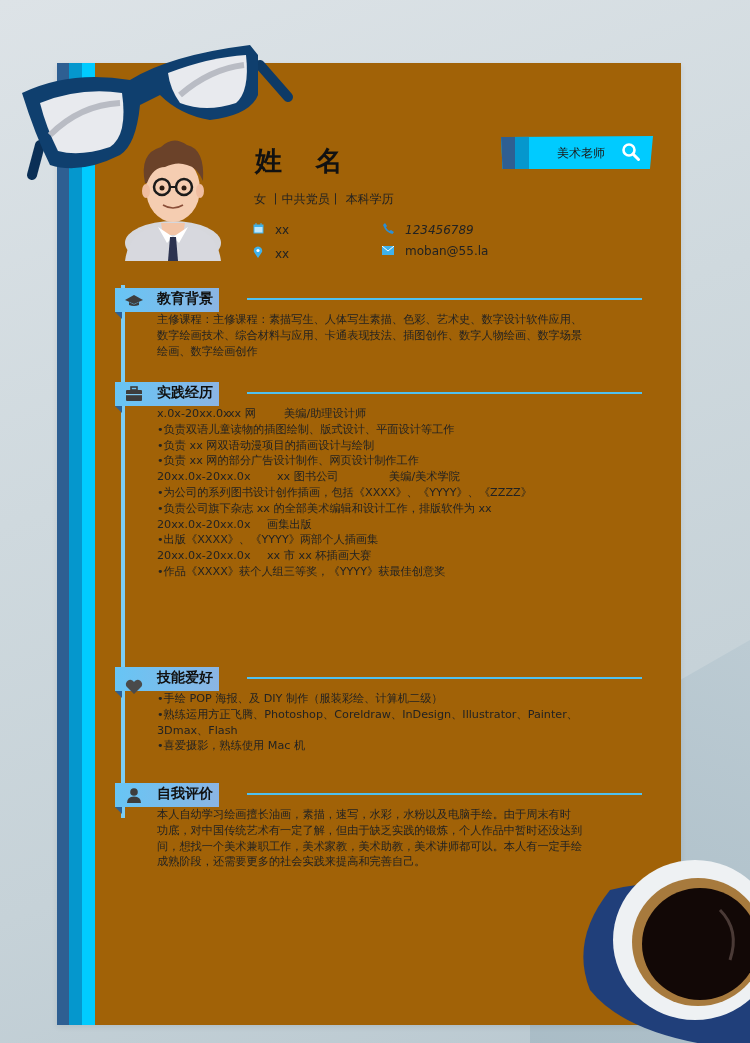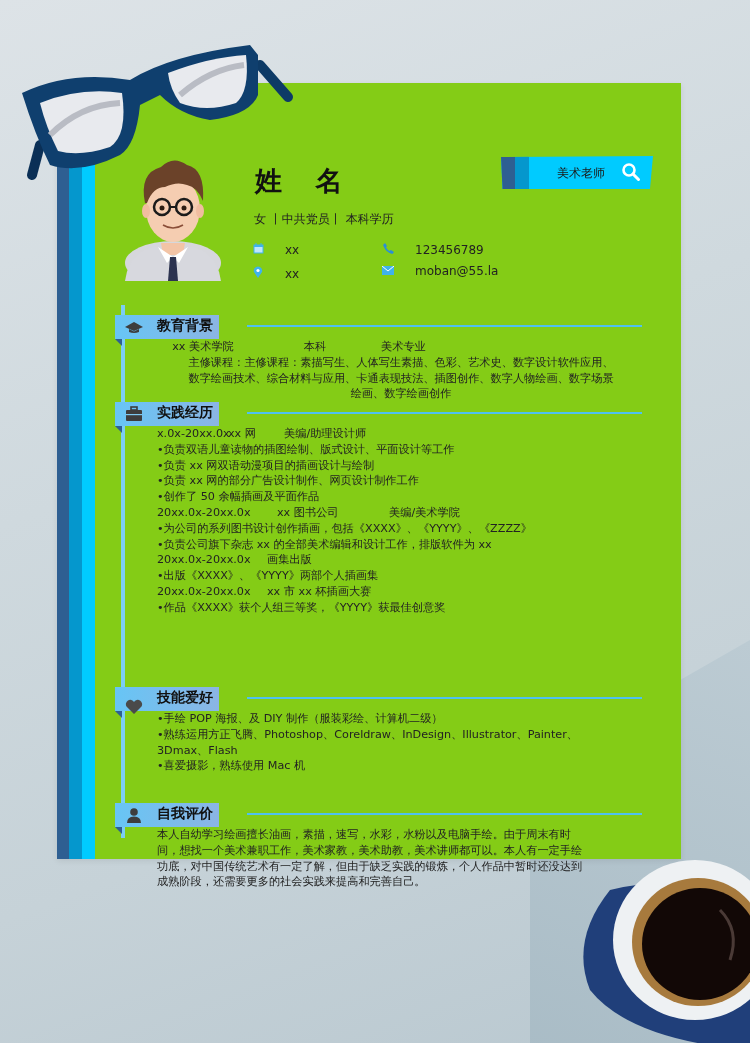--- a/index.html
+++ b/index.html
@@ -8,38 +8,37 @@
     background: linear-gradient(160deg, #dde3e7 0%, #cfd9de 40%, #c6d2d8 70%, #b9c8d0 100%);
     font-family: "DejaVu Sans", "Liberation Sans", sans-serif;
     color:#1b1b1b;
   }
   .bg-shape {
     position:absolute; right:0; top:640px; width:220px; height:420px;
     background: linear-gradient(200deg, #bccbd3 0%, #a9bcc6 100%);
     clip-path: polygon(100% 0, 100% 100%, 0 100%, 0 30%);
   }
   .page {
-    position:absolute; left:57px; top:63px; width:624px; height:776px;
-    background:#84cc16;
+    position:absolute; left:57px; top:63px; width:624px; height:962px;
+    background:#a16207;
     box-shadow: 0 2px 6px rgba(0,0,0,0.08);
-    margin-top: 20px;
   }
   .stripe { position:absolute; top:0; bottom:0; }
   .stripe.s1 { left:0; width:12px; background:#2e5f92; }
   .stripe.s2 { left:12px; width:13px; background:#0597cd; }
   .stripe.s3 { left:25px; width:13px; background:#00cbff; }
 
   .timeline { position:absolute; left:64px; top:222px; width:4px; height:533px; background:#7ccdf4; }
 
   
   .avatar { position:absolute; left:68px; top:68px; width:96px; height:130px; }
 
   .name { position:absolute; left:198px; top:80px; font-size:27px; font-weight:bold; letter-spacing:12px; color:#111; }
   .tags { position:absolute; left:197px; top:128px; font-size:12px; color:#222; }
-  .info { position:absolute; font-size:12px; color:#222; display:flex; align-items:center; gap:21px; }
+  .info { position:absolute; font-size:12px; color:#222; display:flex; align-items:center; gap:11px; }
   .info .ic { color:#2aa6e8; font-size:11px; width:12px; text-align:center; }
 
   .job-badge {
     position:absolute; left:444px; top:73px; width:152px; height:33px;
     background:#00cbff;
     clip-path: polygon(0 3%, 100% 0, 98% 100%, 1% 100%);
     text-decoration: underline;
   }
   .job-badge .b1 { position:absolute; left:0; top:0; width:14px; height:100%; background:#2e5f92; }
   .job-badge .b2 { position:absolute; left:14px; top:0; width:14px; height:100%; background:#0597cd; }
@@ -111,21 +110,21 @@
   </div>
   <div class="info" style="left:195px;top:183px;">
     <span class="ic">
       <svg width="10" height="12" viewBox="0 0 10 12">
           <path d="M5 12 L1 6 A4.2 4.2 0 1 1 9 6 Z" fill="#3fb2ec"></path>
           <circle cx="5" cy="4.5" r="1.6" fill="#fff"></circle>
         </svg>
     </span>
     <span>xx</span>
   </div>
-  <div class="info" style="left:325px;top:160px;">
+  <div class="info" style="left:325px;top:160px;font-style:italic;">
     <span class="ic">
       <svg width="11" height="11" viewBox="0 0 11 11">
           <path d="M2 0 L4 3 L3 4.5 Q4.5 7 6.5 8 L8 7 L11 9 L9.5 11 Q3 10 0 2 Z" fill="#2b8fd6"></path>
         </svg>
     </span>
     <span>123456789</span>
   </div>
   <div class="info" style="left:325px;top:181px;">
     <span class="ic">
       <svg width="12" height="9" viewBox="0 0 12 9">
@@ -139,36 +138,31 @@
   <div class="job-badge">
     <div class="b1"></div>
     <div class="b2"></div>
     <span class="label">美术老师</span>
     <svg class="search" viewBox="0 0 20 20">
       <circle cx="8" cy="8" r="5.5" fill="none" stroke="#fff" stroke-width="2.6"></circle>
       <line x1="12" y1="12" x2="17.5" y2="17.5" stroke="#fff" stroke-width="3" stroke-linecap="round"></line>
     </svg>
   </div>
 
-  <div class="section" style="top:232px;text-align:center;">
+  <div class="section" style="top:225px;">
     <div class="sec-head">
       <div class="fold"></div>
       <svg class="icon" viewBox="0 0 18 16">
         <path d="M9 3 L18 8 L9 12 L0 8 Z" fill="#3d3d3d"></path>
           <path d="M4 10 L4 13 Q9 15 14 13 L14 10 L9 12.5 Z" fill="#3d3d3d"></path>
       </svg>
       <span class="title">教育背景</span>
     </div>
     <div class="sec-line"></div>
     <div class="sec-body">
-      <div class="row">
-        <span style="width:92px">xx 美术学院</span>
-        <span style="width:132px">本科</span>
-        <span>美术专业</span>
-      </div>
       <div>主修课程：主修课程：素描写生、人体写生素描、色彩、艺术史、数字设计软件应用、</div>
       <div>数字绘画技术、综合材料与应用、卡通表现技法、插图创作、数字人物绘画、数字场景</div>
       <div>绘画、数字绘画创作</div>
     </div>
   </div>
 
   <div class="section" style="top:319px;">
     <div class="sec-head">
       <div class="fold"></div>
       <svg class="icon" viewBox="0 0 18 16">
@@ -181,21 +175,20 @@
     <div class="sec-line"></div>
     <div class="sec-body">
       <div class="row">
           <span style="width:71px">x.0x-20xx.0x</span>
           <span style="width:56px">xx 网</span>
           <span>美编/助理设计师</span>
         </div>
       <div>•负责双语儿童读物的插图绘制、版式设计、平面设计等工作</div>
       <div>•负责 xx 网双语动漫项目的插画设计与绘制</div>
       <div>•负责 xx 网的部分广告设计制作、网页设计制作工作</div>
-      <div>•创作了 50 余幅插画及平面作品</div>
       <div class="row">
           <span style="width:120px">20xx.0x-20xx.0x</span>
           <span style="width:112px">xx 图书公司</span>
           <span>美编/美术学院</span>
         </div>
       <div>•为公司的系列图书设计创作插画，包括《XXXX》、《YYYY》、《ZZZZ》</div>
       <div>•负责公司旗下杂志 xx 的全部美术编辑和设计工作，排版软件为 xx</div>
       <div class="row">
           <span style="width:110px">20xx.0x-20xx.0x</span>
           <span>画集出版</span>
@@ -232,22 +225,22 @@
       <div class="fold"></div>
       <svg class="icon" viewBox="0 0 18 16">
         <circle cx="9" cy="5" r="3.8" fill="#3d3d3d"></circle>
           <path d="M2 16 Q2 9.5 9 9.5 Q16 9.5 16 16 Z" fill="#3d3d3d"></path>
       </svg>
       <span class="title">自我评价</span>
     </div>
     <div class="sec-line"></div>
     <div class="sec-body">
       <div>本人自幼学习绘画擅长油画，素描，速写，水彩，水粉以及电脑手绘。由于周末有时</div>
+      <div>功底，对中国传统艺术有一定了解，但由于缺乏实践的锻炼，个人作品中暂时还没达到</div>
       <div>间，想找一个美术兼职工作，美术家教，美术助教，美术讲师都可以。本人有一定手绘</div>
-      <div>功底，对中国传统艺术有一定了解，但由于缺乏实践的锻炼，个人作品中暂时还没达到</div>
       <div>成熟阶段，还需要更多的社会实践来提高和完善自己。</div>
     </div>
   </div>
 </div>
 
 <svg class="glasses" viewBox="0 0 290 180">
   <path d="M250 40 L278 72" stroke="#0d3a66" stroke-width="10" stroke-linecap="round"></path>
   <path d="M30 120 L22 150" stroke="#0a2f56" stroke-width="10" stroke-linecap="round"></path>
   <path d="M12 68 Q60 45 120 55 Q160 30 240 20 L248 30 L248 70 Q240 90 200 95 Q170 90 150 70 L130 80 Q126 120 110 130 Q70 150 40 140 Q25 110 12 68 Z" fill="#0f3f6e"></path>
   <path d="M30 78 Q70 62 112 68 Q118 110 100 122 Q70 132 48 126 Q36 102 30 78 Z" fill="#e8eaee"></path>

